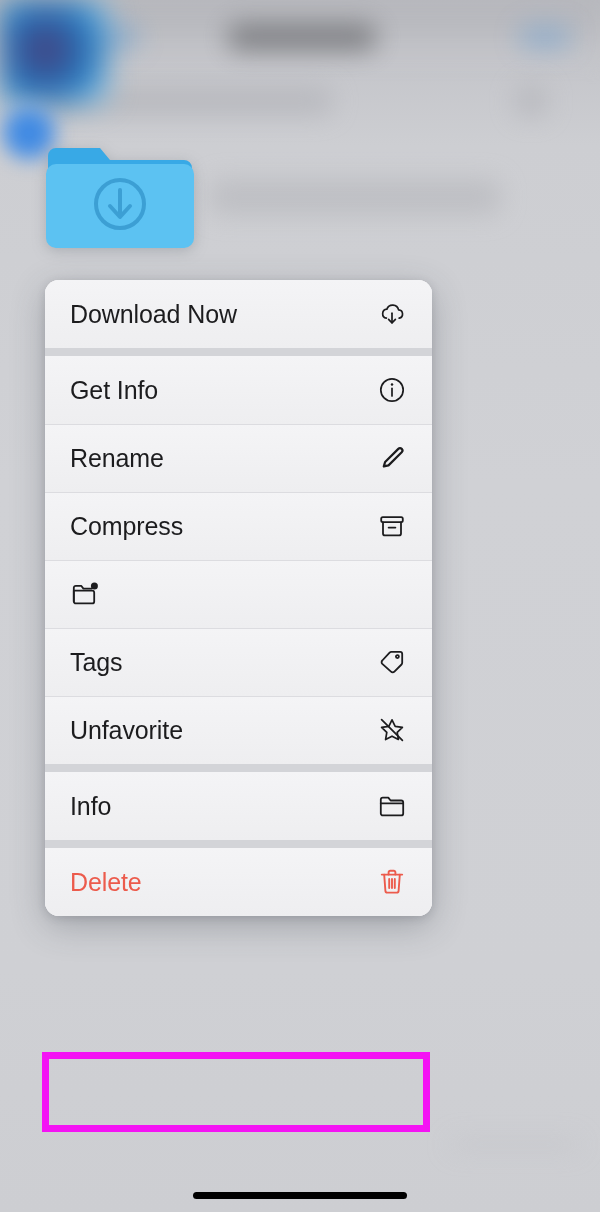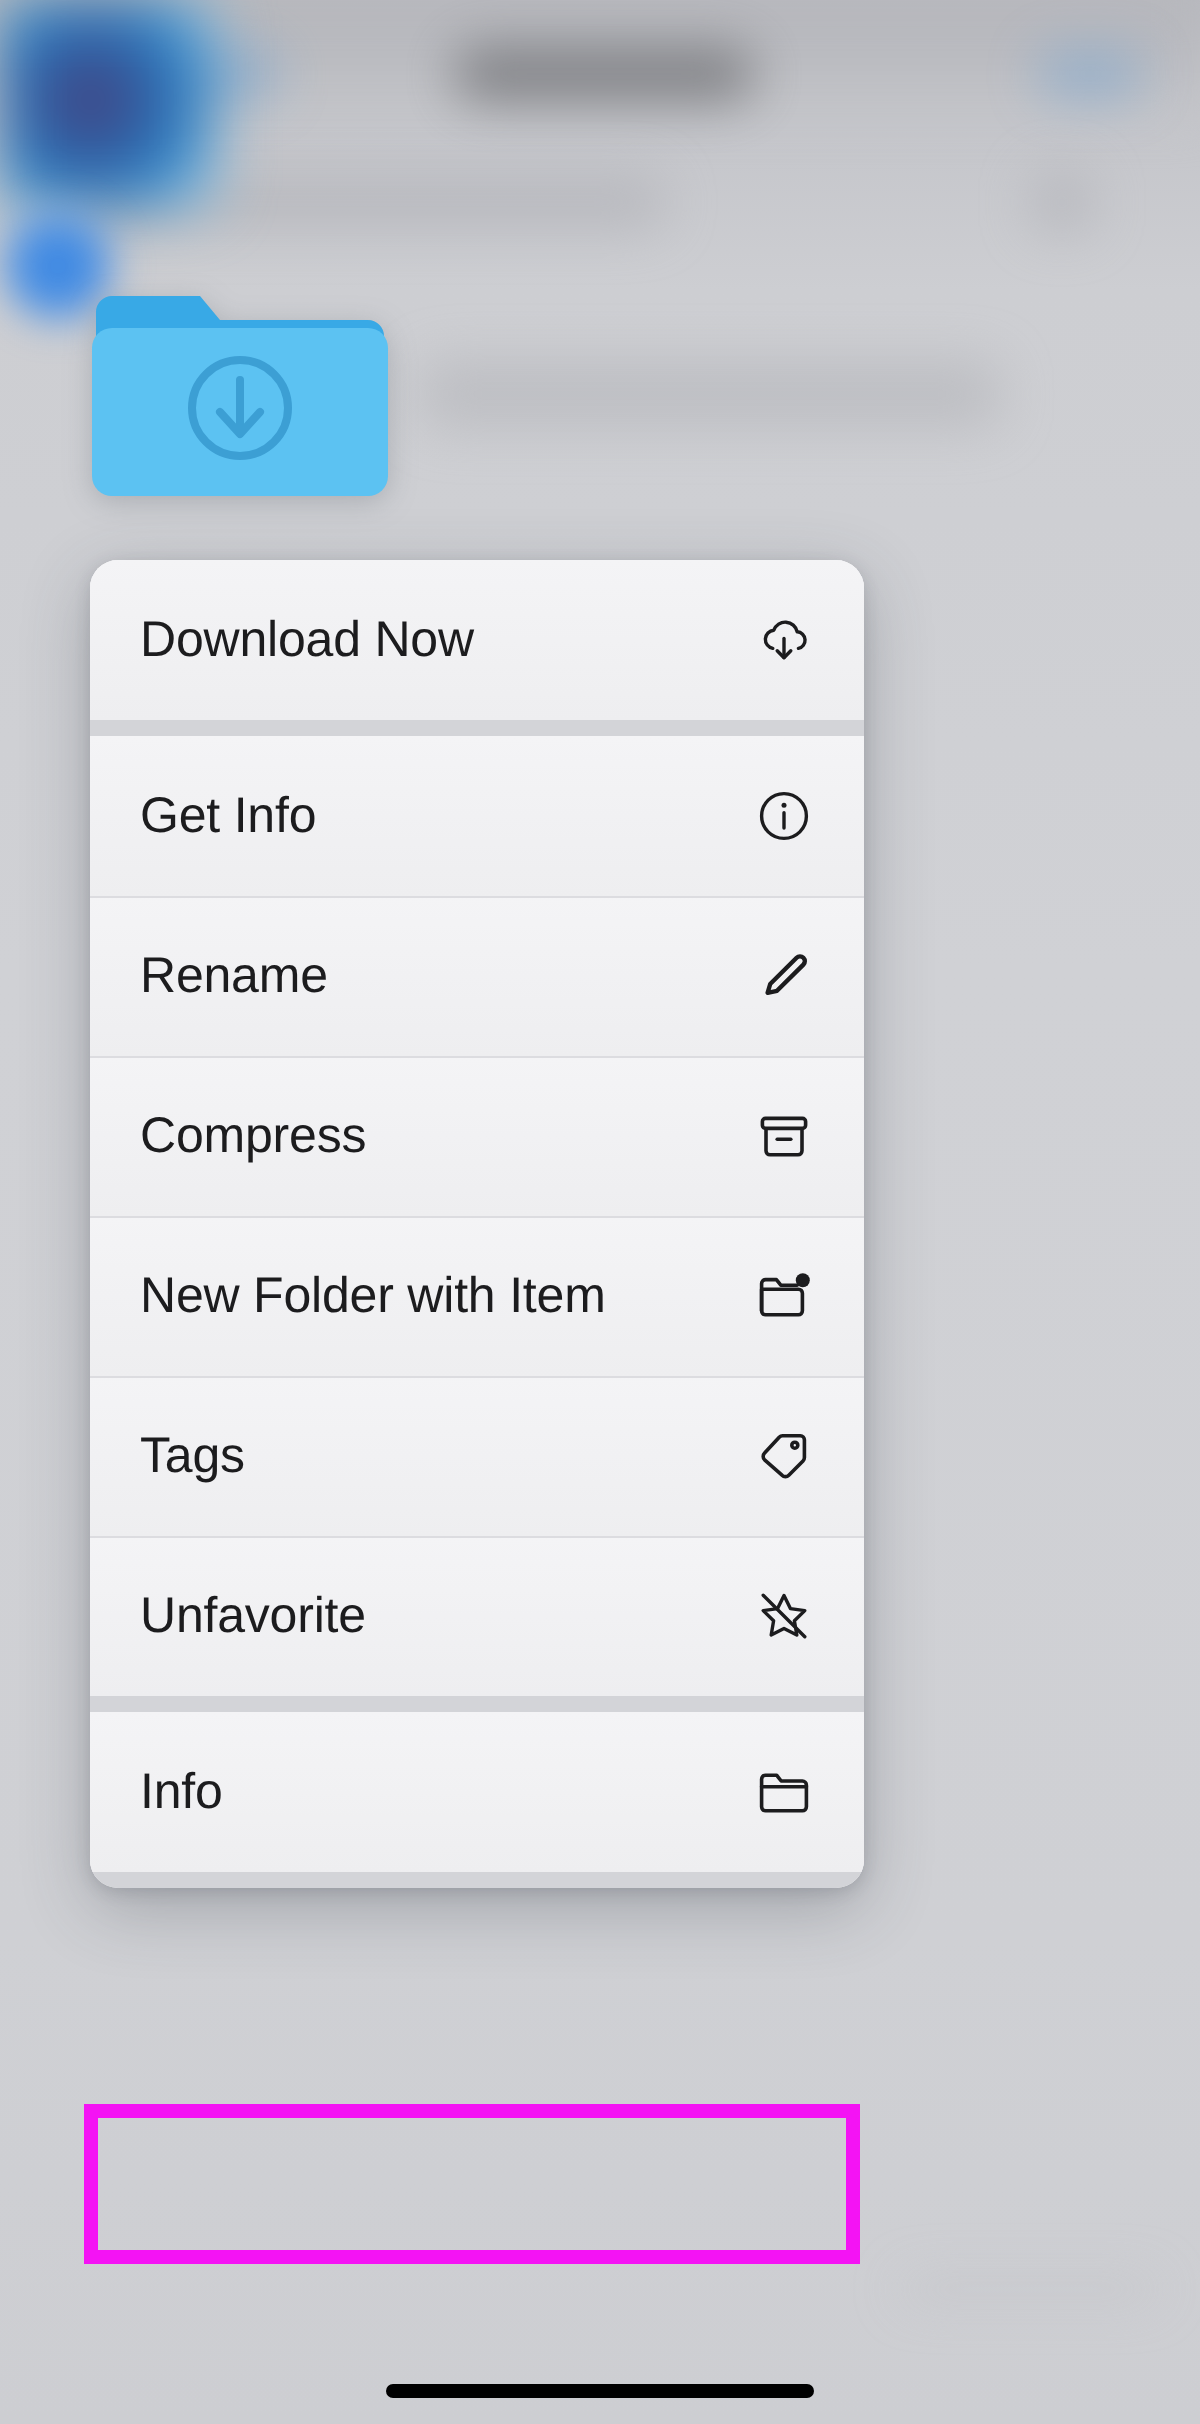--- a/index.html
+++ b/index.html
@@ -89,21 +89,21 @@
     background: #f3f3f5;
     box-shadow: 0 10px 34px rgba(60,65,75,0.30), 0 2px 8px rgba(60,65,75,0.18);
   }
   .menu-group { background: #f1f1f3; }
   .group-sep {
     height: 8px;
     background: #d3d4d8;
   }
   .menu-row {
     position: relative;
-    height: 80px;
+    height: 68px;
     display: flex;
     align-items: center;
     justify-content: space-between;
     padding: 0 25px 0 25px;
     background: linear-gradient(180deg, #f4f4f6 0%, #eeeef0 100%);
     box-sizing: border-box;
   }
   .menu-row + .menu-row::before {
     content: "";
     position: absolute;
@@ -209,21 +209,20 @@
         <span class="row-label">Compress</span>
         <span class="row-icon">
           <svg width="28" height="28" viewBox="0 0 28 28" fill="none" stroke="currentColor" stroke-width="1.8" stroke-linecap="round" stroke-linejoin="round">
             <rect x="3.2" y="5.2" width="21.6" height="5" rx="1.6"></rect>
             <path d="M5 10.4v11a2 2 0 0 0 2 2h14a2 2 0 0 0 2-2v-11"></path>
             <path d="M10.6 15.6h6.8"></path>
           </svg>
         </span>
       </div>
       <div class="menu-row">
-        <span class="row-label">New Folder with Item</span>
         <span class="row-icon">
           <svg width="28" height="28" viewBox="0 0 28 28" fill="none" stroke="currentColor" stroke-width="1.8" stroke-linecap="round" stroke-linejoin="round">
             <path d="M2.8 21.4V7.8a2 2 0 0 1 2-2h5.4l2.2 2.8h8.2"></path>
             <path d="M2.8 10.6h18.4a2 2 0 0 1 2 2v8.8a2 2 0 0 1-2 2H4.8a2 2 0 0 1-2-2z"></path>
             <circle cx="23.4" cy="6.1" r="3.5" fill="currentColor" stroke="none"></circle>
           </svg>
         </span>
       </div>
       <div class="menu-row">
         <span class="row-label">Tags</span>
@@ -250,17 +249,30 @@
         <span class="row-label">Info</span>
         <span class="row-icon">
           <svg width="28" height="28" viewBox="0 0 28 28" fill="none" stroke="currentColor" stroke-width="1.8" stroke-linecap="round" stroke-linejoin="round">
             <path d="M2.8 21.4V7.6a2 2 0 0 1 2-2h5.5l2.3 2.9h10.6a2 2 0 0 1 2 2v10.9a2 2 0 0 1-2 2H4.8a2 2 0 0 1-2-2z"></path>
             <path d="M2.8 11.4h22.4"></path>
           </svg>
         </span>
       </div>
     </div>
     <div class="group-sep"></div>
+    <div class="menu-group">
+      <div class="menu-row destructive">
+        <span class="row-label">Delete</span>
+        <span class="row-icon">
+          <svg width="28" height="28" viewBox="0 0 28 28" fill="none" stroke="currentColor" stroke-width="1.9" stroke-linecap="round" stroke-linejoin="round">
+            <path d="M3.8 6.6h20.4"></path>
+            <path d="M10.6 6.6V4.4a1.6 1.6 0 0 1 1.6-1.6h3.6a1.6 1.6 0 0 1 1.6 1.6v2.2"></path>
+            <path d="M6.2 6.6l1.2 16.2a2 2 0 0 0 2 1.8h9.2a2 2 0 0 0 2-1.8L21.8 6.6"></path>
+            <path d="M11.2 11v9M14 11v9M16.8 11v9"></path>
+          </svg>
+        </span>
+      </div>
+    </div>
   </div>
 
 <div id="delete-highlight" style="border-color: rgb(244, 19, 244); border-width: 7px;"></div>
 
 <div id="home-indicator"></div>
 
 </body></html>

